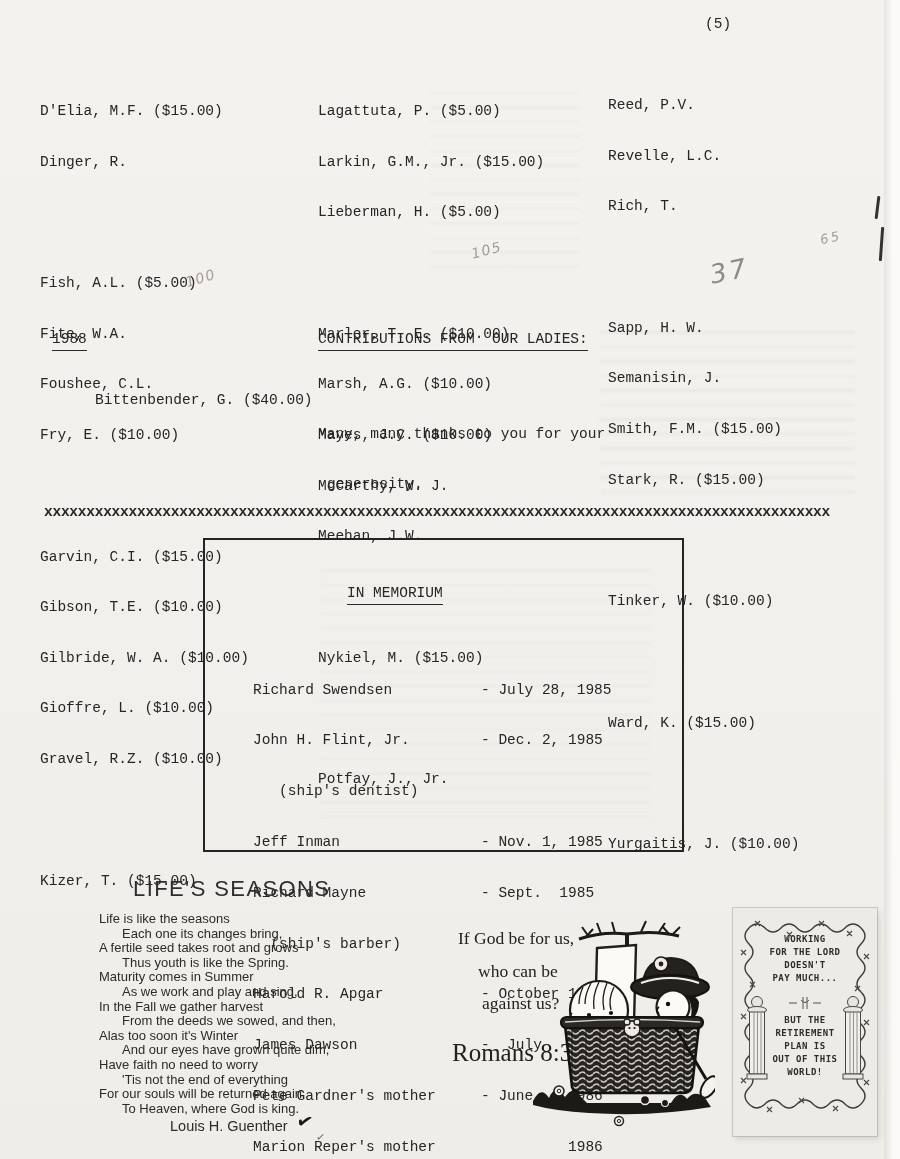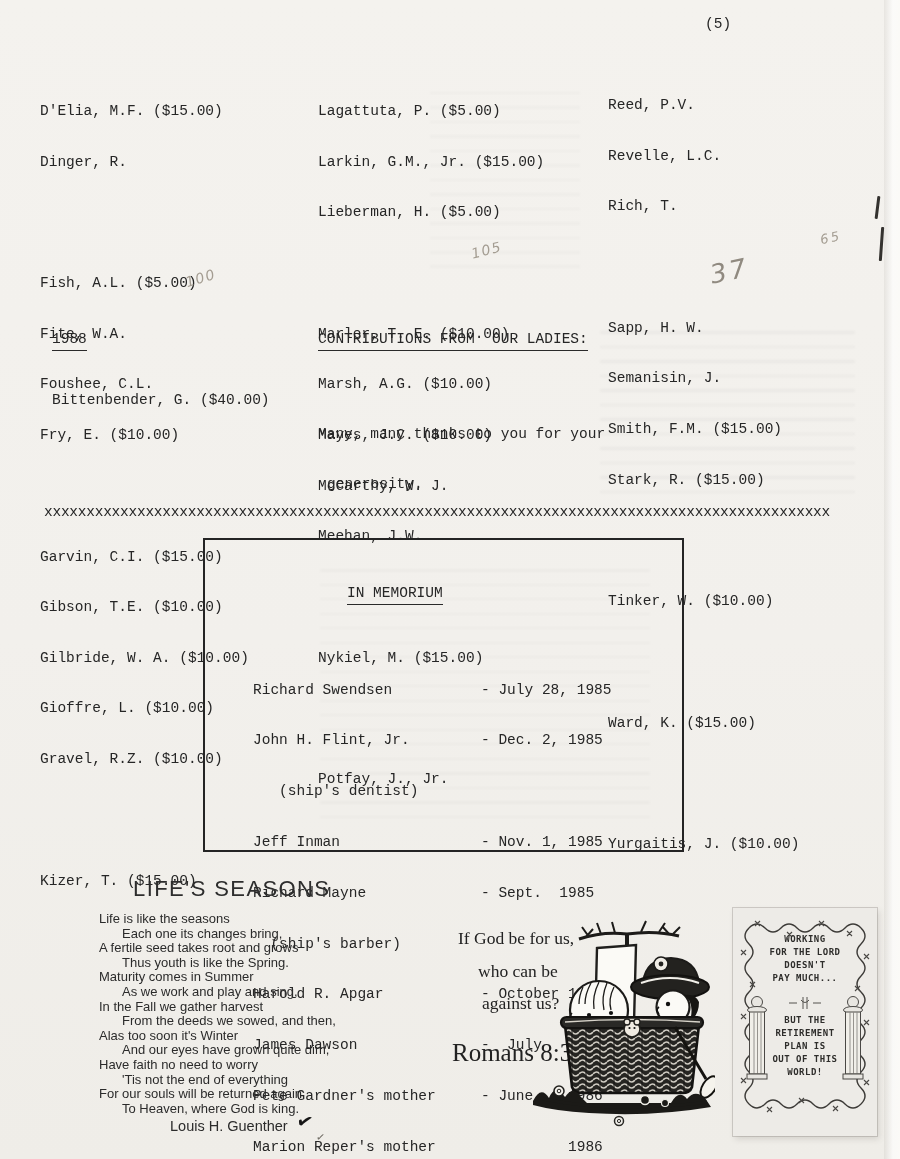--- a/index.html
+++ b/index.html
@@ -13,26 +13,26 @@
   .tline{height:18.6px;line-height:18.6px;white-space:pre;}
   .group{margin-bottom:7px;}
   .u{display:inline-block;border-bottom:1.6px solid #2a2a2a;padding-bottom:1px;}
   
   .abs{position:absolute;}
   #page-number{left:705px;top:16px;}
   #col1{left:40px;top:38px;}
   #col2{left:318px;top:38px;}
   #col3{left:608px;top:32px;}
   #year-section{left:52px;top:298px;}
-  #year-entry{margin-top:10px;}
+  #year-entry{margin-top:10px;margin-left:43px;}
   #ladies{left:318px;top:298px;}
   #ladies-list{margin-top:9px;}
   #ladies-thanks{margin-top:12px;}
   #ladies-thanks .tline:nth-child(2){padding-left:9px;}
-  #divider-x{left:44px;top:503px;line-height:19px;letter-spacing:-0.25px;}
+  #divider-x{left:44px;top:503px;line-height:19px;letter-spacing:-0.25px;font-weight:bold;}
   
   #memoriam-box{left:203px;top:538px;width:481px;height:314px;border:2.2px solid #242424;box-sizing:border-box;}
   #memoriam-title-row{margin:12px 0 0 142px;}
   #memoriam-entries{margin:14px 0 0 48px;}
   .mrow{display:flex;height:18.8px;line-height:18.8px;}
   .mname{width:228px;white-space:pre;}
   .mdate{white-space:pre;}
   
   #seasons-title{left:133px;top:876px;font-family:"Liberation Sans","DejaVu Sans",sans-serif;
         font-weight:normal;font-size:22px;letter-spacing:1.4px;color:#2d2d2d;}

